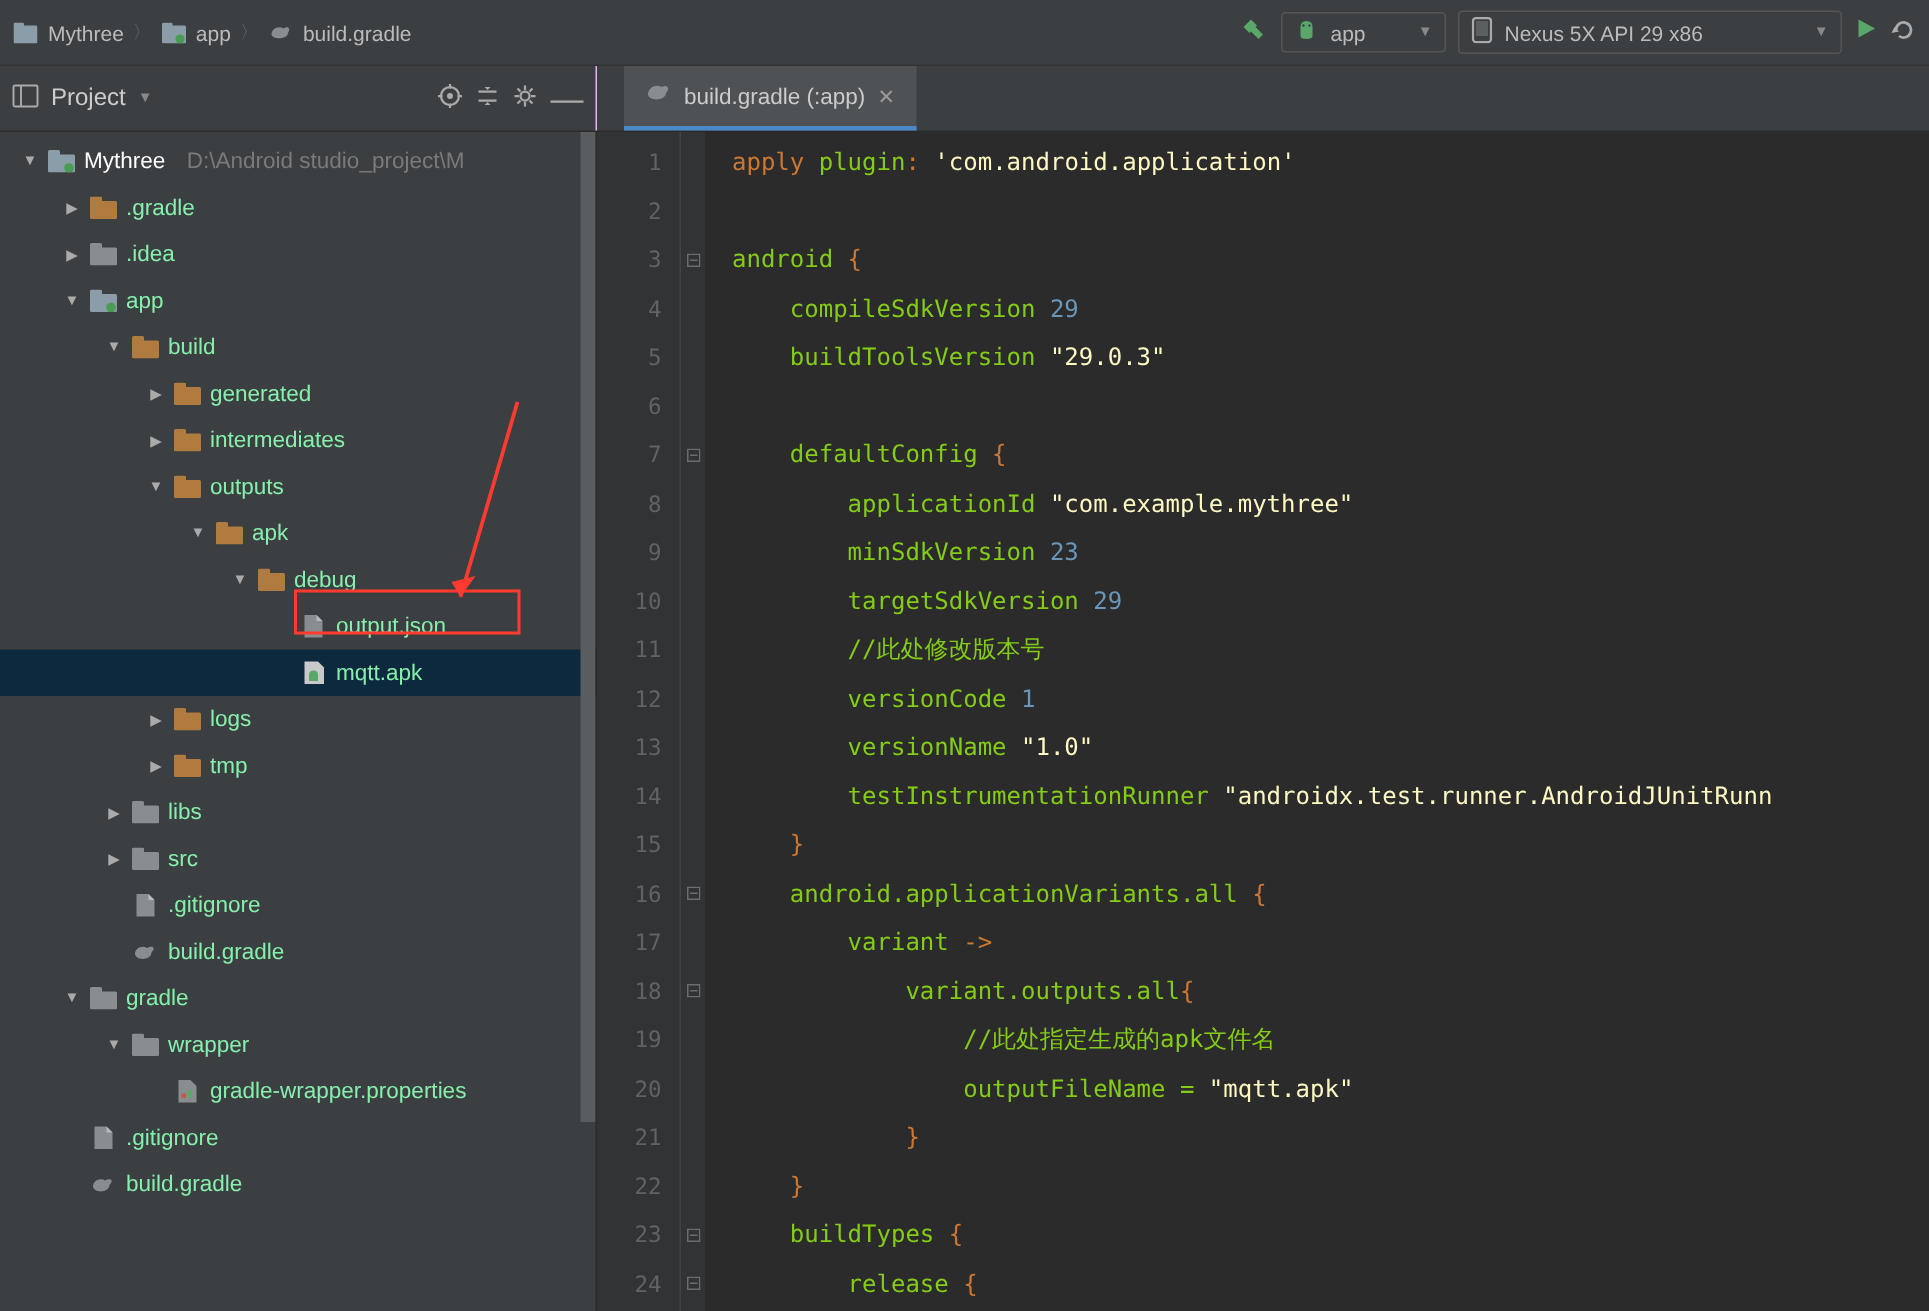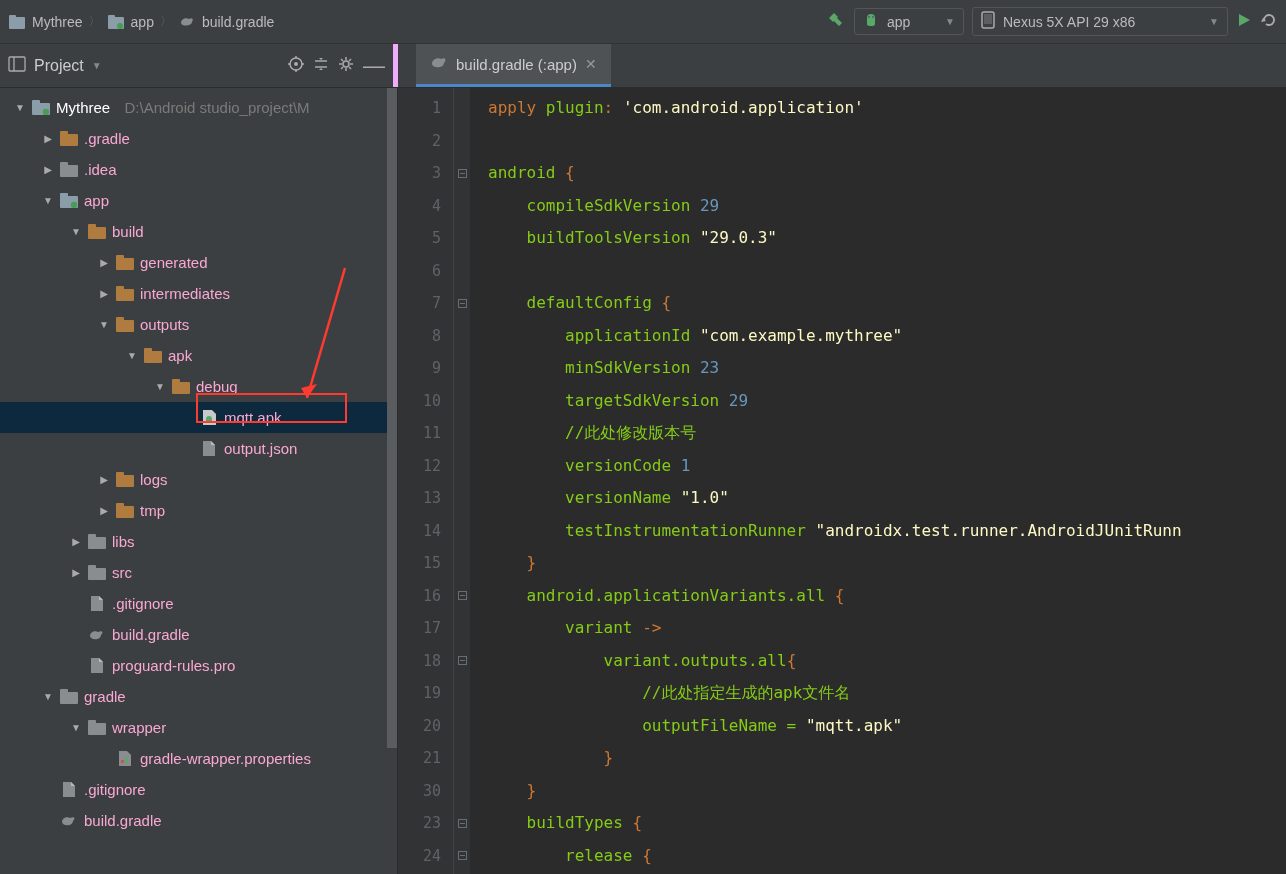--- a/index.html
+++ b/index.html
@@ -51,21 +51,21 @@
     border-bottom: 1px solid #2b2b2b;
     display: flex;
     align-items: center;
   }
   .toolrow-left {
     width: 398px;
     display: flex;
     align-items: center;
     gap: 8px;
     padding: 0 8px;
-    border-right: 5px solid #f0abfc;
+    border-right: 1px solid #f0abfc;
     height: 100%;
   }
   .toolrow-left .chev { color: #888; font-size: 10px; }
   .toolrow-left .spacer { flex: 1; }
   .tool-icon { color: #aaa; cursor: pointer; }
   .tabs {
     display: flex;
     align-items: stretch;
     height: 100%;
     margin-left: 18px;
@@ -104,21 +104,21 @@
   .tree-row {
     height: 31px;
     display: flex;
     align-items: center;
     gap: 6px;
     padding-left: 8px;
     white-space: nowrap;
     font-size: 15px;
   }
   .tree-row.selected { background: #0d293e; }
-  .tree-row .name { color: #f9a8d4; }
+  .tree-row .name { color: #86efac; }
   .tree-row .path { color: #7a7a7a; }
   .tree-row .root { color: #fff; font-weight: 500; }
   .arrow { width: 12px; color: #aaa; font-size: 10px; display: inline-block; text-align: center; }
   .indent { display: inline-block; }
   .highlight-box {
     position: absolute;
     border: 2px solid #ff3b30;
     left: 196px;
     top: 305px;
     width: 151px;
@@ -418,117 +418,106 @@
           <span class="indent" style="width:140px"></span>
           <span class="arrow">▼</span>
           <span class="fi">
             <svg width="18" height="15" viewBox="0 0 18 15">
               <rect x="0" y="3" width="18" height="12" rx="1" fill="#b07b3f"></rect>
               <rect x="0" y="0" width="8" height="5" rx="1" fill="#b07b3f"></rect>
             </svg>
           </span>
           <span class="name">debug</span>
         </div>
+        <div class="tree-row">
+          <span class="indent" style="width:168px"></span>
+          <span class="arrow"></span>
+          <span class="fi">
+            <svg width="14" height="17" viewBox="0 0 14 17">
+              <path d="M1 1 L9 1 L13 5 L13 16 L1 16 Z" fill="#8a8d8f"></path>
+              <path d="M9 1 L9 5 L13 5 Z" fill="#b8bbbd"></path>
+            </svg>
+          </span>
+          <span class="name">output.json</span>
+        </div>
         <div class="tree-row selected">
           <span class="indent" style="width:168px"></span>
           <span class="arrow"></span>
           <span class="fi">
             <svg width="15" height="17" viewBox="0 0 15 17">
               <path d="M1 1 L10 1 L14 5 L14 16 L1 16 Z" fill="#c7c9cb"></path>
               <path d="M4 10 Q4 7 7 7 Q10 7 10 10 L10 14 L4 14 Z" fill="#59a869"></path>
             </svg>
           </span>
           <span class="name">mqtt.apk</span>
         </div>
         <div class="tree-row">
-          <span class="indent" style="width:168px"></span>
+          <span class="indent" style="width:84px"></span>
+          <span class="arrow">▶</span>
+          <span class="fi">
+            <svg width="18" height="15" viewBox="0 0 18 15">
+              <rect x="0" y="3" width="18" height="12" rx="1" fill="#b07b3f"></rect>
+              <rect x="0" y="0" width="8" height="5" rx="1" fill="#b07b3f"></rect>
+            </svg>
+          </span>
+          <span class="name">logs</span>
+        </div>
+        <div class="tree-row">
+          <span class="indent" style="width:84px"></span>
+          <span class="arrow">▶</span>
+          <span class="fi">
+            <svg width="18" height="15" viewBox="0 0 18 15">
+              <rect x="0" y="3" width="18" height="12" rx="1" fill="#b07b3f"></rect>
+              <rect x="0" y="0" width="8" height="5" rx="1" fill="#b07b3f"></rect>
+            </svg>
+          </span>
+          <span class="name">tmp</span>
+        </div>
+        <div class="tree-row">
+          <span class="indent" style="width:56px"></span>
+          <span class="arrow">▶</span>
+          <span class="fi">
+            <svg width="18" height="15" viewBox="0 0 18 15">
+              <rect x="0" y="3" width="18" height="12" rx="1" fill="#8a8d8f"></rect>
+              <rect x="0" y="0" width="8" height="5" rx="1" fill="#8a8d8f"></rect>
+            </svg>
+          </span>
+          <span class="name">libs</span>
+        </div>
+        <div class="tree-row">
+          <span class="indent" style="width:56px"></span>
+          <span class="arrow">▶</span>
+          <span class="fi">
+            <svg width="18" height="15" viewBox="0 0 18 15">
+              <rect x="0" y="3" width="18" height="12" rx="1" fill="#8a8d8f"></rect>
+              <rect x="0" y="0" width="8" height="5" rx="1" fill="#8a8d8f"></rect>
+            </svg>
+          </span>
+          <span class="name">src</span>
+        </div>
+        <div class="tree-row">
+          <span class="indent" style="width:56px"></span>
           <span class="arrow"></span>
           <span class="fi">
             <svg width="14" height="17" viewBox="0 0 14 17">
               <path d="M1 1 L9 1 L13 5 L13 16 L1 16 Z" fill="#8a8d8f"></path>
               <path d="M9 1 L9 5 L13 5 Z" fill="#b8bbbd"></path>
             </svg>
           </span>
-          <span class="name">output.json</span>
-        </div>
-        <div class="tree-row">
-          <span class="indent" style="width:84px"></span>
-          <span class="arrow">▶</span>
-          <span class="fi">
-            <svg width="18" height="15" viewBox="0 0 18 15">
-              <rect x="0" y="3" width="18" height="12" rx="1" fill="#b07b3f"></rect>
-              <rect x="0" y="0" width="8" height="5" rx="1" fill="#b07b3f"></rect>
-            </svg>
-          </span>
-          <span class="name">logs</span>
-        </div>
-        <div class="tree-row">
-          <span class="indent" style="width:84px"></span>
-          <span class="arrow">▶</span>
-          <span class="fi">
-            <svg width="18" height="15" viewBox="0 0 18 15">
-              <rect x="0" y="3" width="18" height="12" rx="1" fill="#b07b3f"></rect>
-              <rect x="0" y="0" width="8" height="5" rx="1" fill="#b07b3f"></rect>
-            </svg>
-          </span>
-          <span class="name">tmp</span>
-        </div>
-        <div class="tree-row">
-          <span class="indent" style="width:56px"></span>
-          <span class="arrow">▶</span>
-          <span class="fi">
-            <svg width="18" height="15" viewBox="0 0 18 15">
-              <rect x="0" y="3" width="18" height="12" rx="1" fill="#8a8d8f"></rect>
-              <rect x="0" y="0" width="8" height="5" rx="1" fill="#8a8d8f"></rect>
-            </svg>
-          </span>
-          <span class="name">libs</span>
-        </div>
-        <div class="tree-row">
-          <span class="indent" style="width:56px"></span>
-          <span class="arrow">▶</span>
-          <span class="fi">
-            <svg width="18" height="15" viewBox="0 0 18 15">
-              <rect x="0" y="3" width="18" height="12" rx="1" fill="#8a8d8f"></rect>
-              <rect x="0" y="0" width="8" height="5" rx="1" fill="#8a8d8f"></rect>
-            </svg>
-          </span>
-          <span class="name">src</span>
+          <span class="name">.gitignore</span>
         </div>
         <div class="tree-row">
           <span class="indent" style="width:56px"></span>
           <span class="arrow"></span>
           <span class="fi">
-            <svg width="14" height="17" viewBox="0 0 14 17">
-              <path d="M1 1 L9 1 L13 5 L13 16 L1 16 Z" fill="#8a8d8f"></path>
-              <path d="M9 1 L9 5 L13 5 Z" fill="#b8bbbd"></path>
-            </svg>
-          </span>
-          <span class="name">.gitignore</span>
-        </div>
-        <div class="tree-row">
-          <span class="indent" style="width:56px"></span>
-          <span class="arrow"></span>
-          <span class="fi">
             <svg width="18" height="16" viewBox="0 0 18 16">
               <path d="M2 9 C2 5, 7 3, 10 5 C14 3, 16 5, 13 8 C13 13, 3 14, 2 9 Z" fill="#8a8d8f"></path>
             </svg>
           </span>
           <span class="name">build.gradle</span>
-        </div>
-        <div class="tree-row">
-          <span class="indent" style="width:56px"></span>
-          <span class="arrow"></span>
-          <span class="fi">
-            <svg width="14" height="17" viewBox="0 0 14 17">
-              <path d="M1 1 L9 1 L13 5 L13 16 L1 16 Z" fill="#8a8d8f"></path>
-              <path d="M9 1 L9 5 L13 5 Z" fill="#b8bbbd"></path>
-            </svg>
-          </span>
-          <span class="name">proguard-rules.pro</span>
         </div>
         <div class="tree-row">
           <span class="indent" style="width:28px"></span>
           <span class="arrow">▼</span>
           <span class="fi">
             <svg width="18" height="15" viewBox="0 0 18 15">
               <rect x="0" y="3" width="18" height="12" rx="1" fill="#8a8d8f"></rect>
               <rect x="0" y="0" width="8" height="5" rx="1" fill="#8a8d8f"></rect>
             </svg>
           </span>
@@ -603,21 +592,21 @@
         <div>12</div>
         <div>13</div>
         <div>14</div>
         <div>15</div>
         <div>16</div>
         <div>17</div>
         <div>18</div>
         <div>19</div>
         <div>20</div>
         <div>21</div>
-        <div>30</div>
+        <div>22</div>
         <div>23</div>
         <div>24</div>
       </div>
     <div class="fold-gutter" id="fold">
         <div></div>
         <div></div>
         <div>
           <svg width="9" height="9" viewBox="0 0 9 9">
             <rect x="0.5" y="0.5" width="8" height="8" fill="none" stroke="#6a6d70"></rect>
             <line x1="2" y1="4.5" x2="7" y2="4.5" stroke="#6a6d70"></line>

